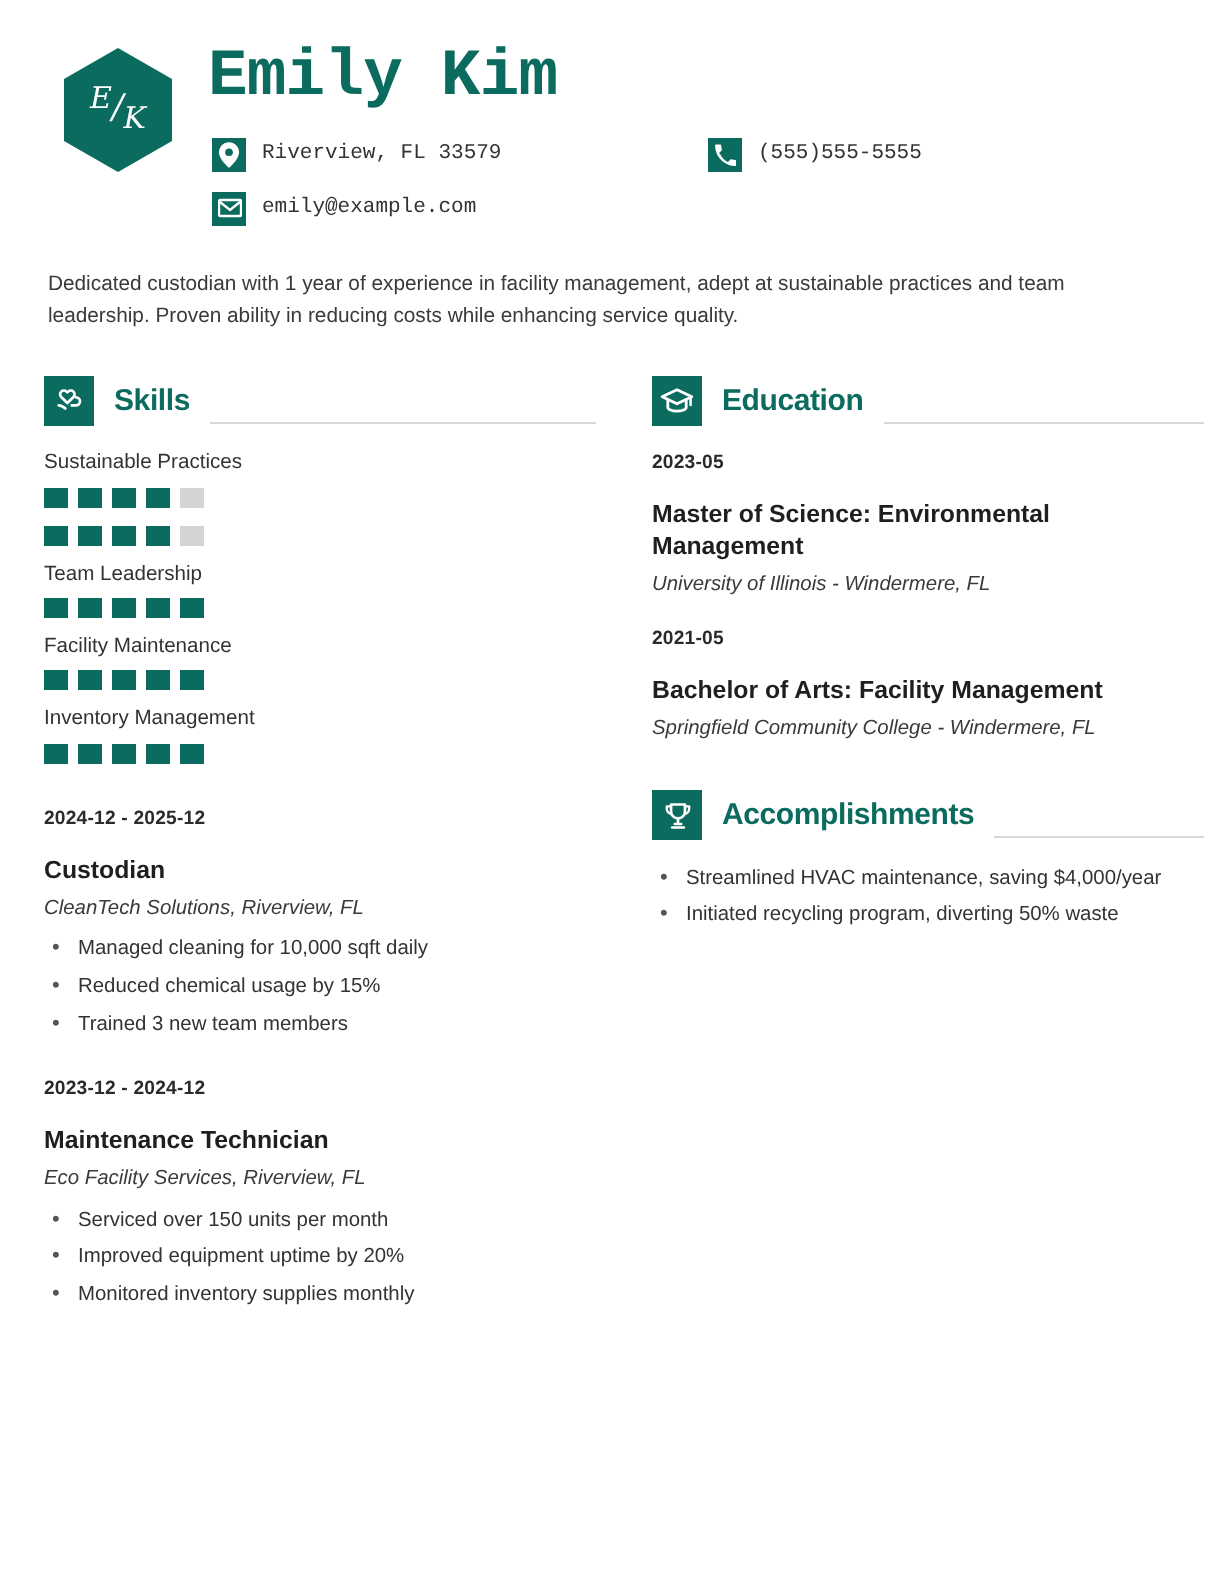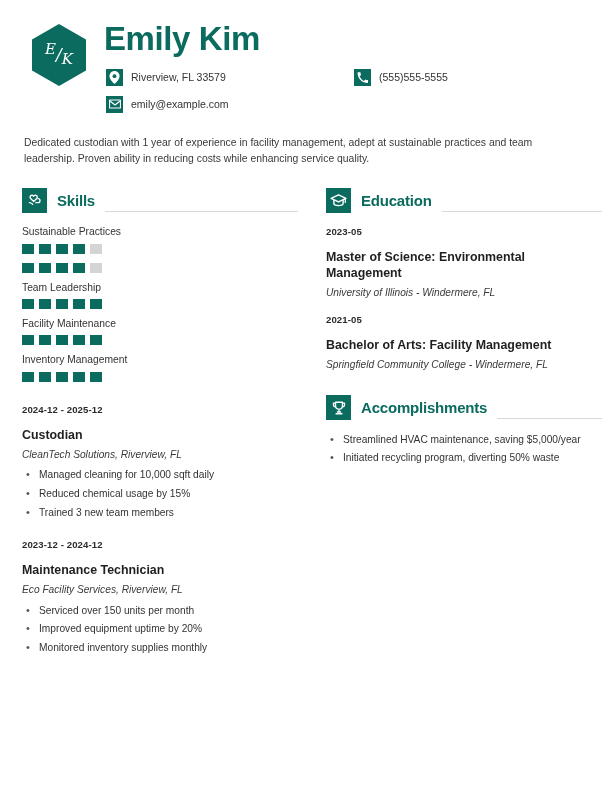--- a/index.html
+++ b/index.html
@@ -62,20 +62,21 @@
     font-size: 17px;
     padding: 0 0px;
     transform: translateY(0px);
   }
   .hex-initials .i1 { transform: translateY(-5px); }
   .hex-initials .i2 { transform: translateY(5px); }
 
   .header-main {
     flex: 1 1 auto;
     padding-left: 8px;
+    font-family: Liberation Mono, monospace;
   }
   .name {
     font-size: 33px;
     font-weight: bold;
     color: #0a6b5e;
     letter-spacing: -0.4px;
     line-height: 1.05;
     margin: 0 0 12px 0;
     white-space: nowrap;
   }
@@ -436,20 +437,20 @@
               <path d="M12 13.8v4.2" fill="none" stroke="#ffffff" stroke-width="2"></path>
               <path d="M7.6 20.6h8.8" fill="none" stroke="#ffffff" stroke-width="2" stroke-linecap="round"></path>
               <path d="M9.6 18h4.8" fill="none" stroke="#ffffff" stroke-width="2" stroke-linecap="round"></path>
             </svg>
           </span>
           <span class="sec-title">Accomplishments</span>
           <span class="sec-rule"></span>
         </div>
 
         <ul class="bullets">
-          <li>Streamlined HVAC maintenance, saving $5,000/year</li>
+          <li>Streamlined HVAC maintenance, saving $4,000/year</li>
           <li>Initiated recycling program, diverting 50% waste</li>
         </ul>
       </div>
 
     </div>
   </div>
 </div>
 
 </body></html>

